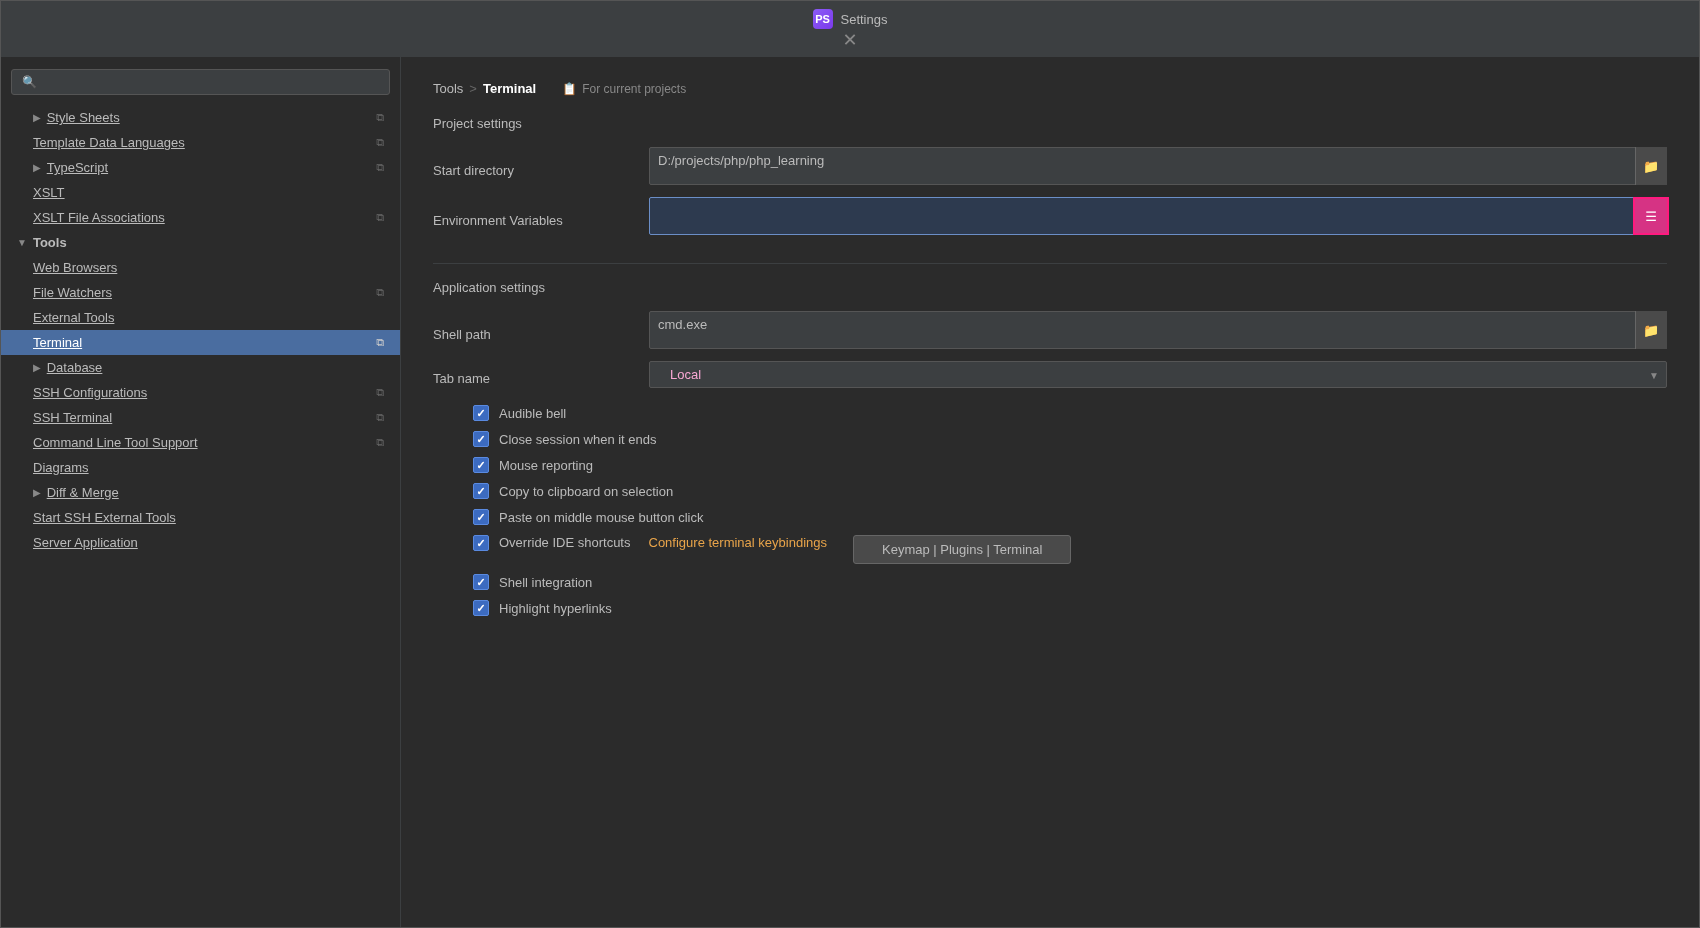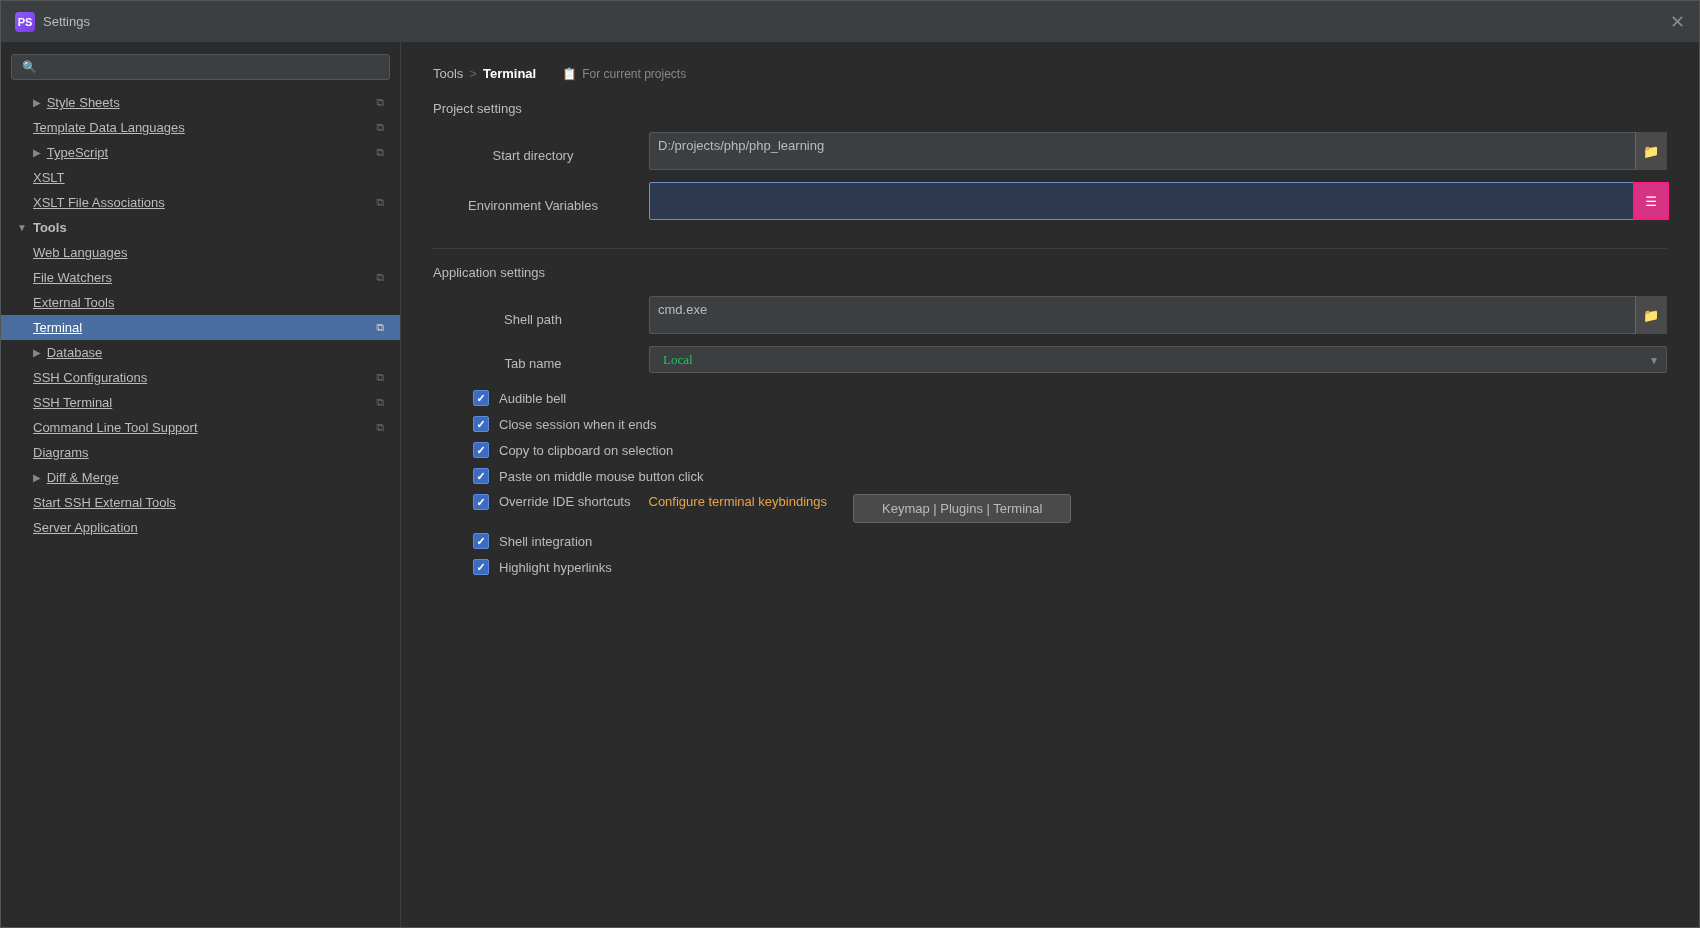--- a/index.html
+++ b/index.html
@@ -19,22 +19,23 @@
       display: flex;
       flex-direction: column;
       border: 1px solid #555;
     }
     .titlebar {
       display: flex;
       align-items: center;
       justify-content: space-between;
       background: #3c3f41;
       padding: 8px 14px;
-      height: 41px;
+      height: 56px;
       flex-shrink: 0;
+      flex-direction: column;
     }
     .titlebar-left {
       display: flex;
       align-items: center;
       gap: 8px;
     }
     .app-icon {
       width: 20px;
       height: 20px;
       background: linear-gradient(135deg, #8b5cf6, #7c3aed);
@@ -163,21 +164,21 @@
       display: flex;
       align-items: center;
       margin-bottom: 12px;
       gap: 16px;
     }
     .form-label {
       width: 200px;
       flex-shrink: 0;
       color: #bbbbbb;
       font-size: 13px;
-      text-align: center;
+      text-align: left;
       margin-top: 8px;
     }
     .form-control-wrap {
       flex: 1;
       display: flex;
       align-items: center;
       position: relative;
     }
     .text-input {
       flex: 1;
@@ -217,28 +218,27 @@
       width: 36px;
     }
     .select-wrap {
       flex: 1;
       position: relative;
     }
     .select-input {
       width: 100%;
       background: #3c3f41;
       border: 1px solid #555;
-      color: #22c55e;
-      padding: 5px 32px 5px 13px;
+      color: #f9a8d4;
+      padding: 5px 32px 5px 20px;
       font-size: 13px;
       border-radius: 2px;
       appearance: none;
       outline: none;
       cursor: pointer;
-      font-family: Liberation Serif, serif;
     }
     .select-arrow {
       position: absolute;
       right: 8px;
       top: 50%;
       transform: translateY(-50%);
       color: #888;
       font-size: 10px;
       pointer-events: none;
     }
@@ -339,21 +339,21 @@
         <span class="label">XSLT File Associations</span>
         <span class="copy-icon">⧉</span>
       </div>
 
       <div class="sidebar-group-header">
         <span class="arrow">▼</span>
         <span>Tools</span>
       </div>
 
       <div class="sidebar-item sidebar-child">
-        <span class="label">Web Languages</span>
+        <span class="label">Web Browsers</span>
       </div>
 
       <div class="sidebar-item sidebar-child">
         <span class="label">File Watchers</span>
         <span class="copy-icon">⧉</span>
       </div>
 
       <div class="sidebar-item sidebar-child">
         <span class="label">External Tools</span>
       </div>
@@ -463,20 +463,24 @@
         <div class="checkbox-row">
           <div class="checkbox-custom"></div>
           <span>Audible bell</span>
         </div>
 
         <div class="checkbox-row">
           <div class="checkbox-custom"></div>
           <span>Close session when it ends</span>
         </div>
 
+        <div class="checkbox-row">
+          <div class="checkbox-custom"></div>
+          <span>Mouse reporting</span>
+        </div>
 
         <div class="checkbox-row">
           <div class="checkbox-custom"></div>
           <span>Copy to clipboard on selection</span>
         </div>
 
         <div class="checkbox-row">
           <div class="checkbox-custom"></div>
           <span>Paste on middle mouse button click</span>
         </div>

